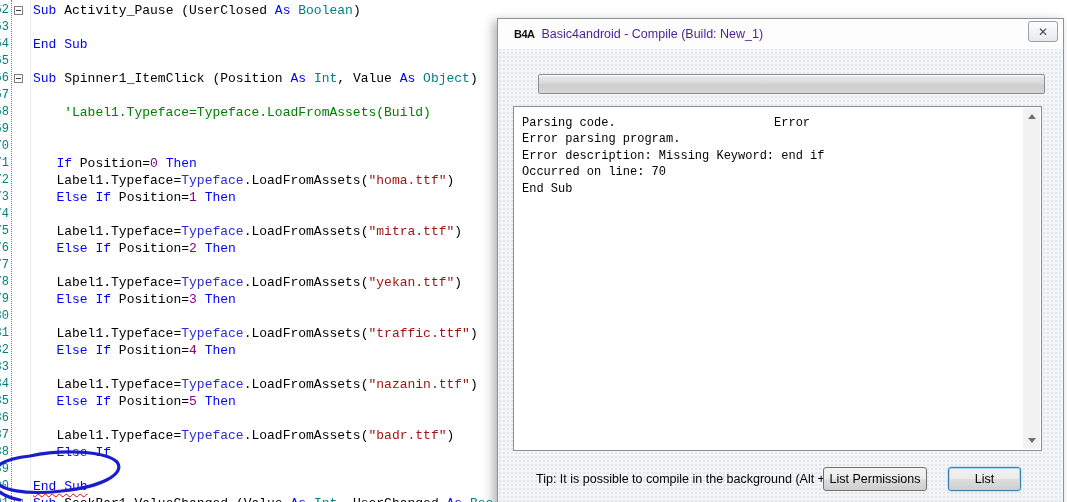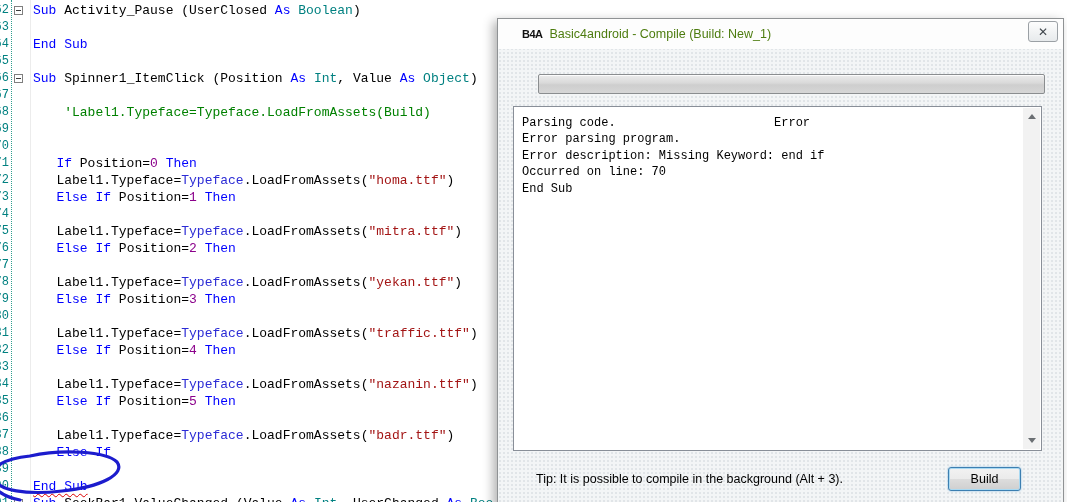--- a/index.html
+++ b/index.html
@@ -20,23 +20,23 @@
   .squig{text-decoration:underline wavy #dd0000;text-decoration-thickness:1px;text-underline-offset:3px;}
   .annotation-svg{position:absolute;left:0;top:0;pointer-events:none;}
 
   
   .dialog{position:absolute;left:497px;top:18px;width:567px;height:490px;box-sizing:border-box;
           border:1px solid #8f9294;background:#f3f5f6;
           background-image:radial-gradient(circle,#e1e5e8 0.8px,rgba(0,0,0,0) 0.9px);
           background-size:4px 4px;
           box-shadow:-4px 3px 10px rgba(0,0,0,.30);}
   .titlebar{position:absolute;left:0;top:0;right:0;height:30px;background:#fdfdfd;
-            display:flex;align-items:center;padding-left:24px;}
+            display:flex;align-items:center;padding-left:16px;}
   .b4a-icon{font:800 11px "Liberation Sans",sans-serif;color:#111;letter-spacing:-.5px;margin-right:7px;}
-  .title-text{font:12.5px "Liberation Sans",sans-serif;color:#4d7c0f;}
+  .title-text{font:12.5px "Liberation Sans",sans-serif;color:#4c1d95;}
   .close-btn{position:absolute;top:2px;right:5px;width:30px;height:21px;box-sizing:border-box;
              border:1px solid #9ba0a5;border-radius:3px;
              background:linear-gradient(#fdfdfd,#e7eaec);
              display:flex;align-items:center;justify-content:center;
              font:bold 12px/1 "DejaVu Sans",sans-serif;color:#41474d;cursor:pointer;}
   .progress{position:absolute;left:40px;top:55px;width:507px;height:20px;box-sizing:border-box;
             border:1px solid #8a8d8f;border-radius:2px;
             background:linear-gradient(#ececec,#d9d9d9 45%,#cecece 55%,#d6d6d6);
             box-shadow:inset 0 1px 0 rgba(255,255,255,.85);}
   .output{position:absolute;left:15px;top:87px;width:529px;height:345px;box-sizing:border-box;
@@ -123,17 +123,18 @@
             <span class="tri-up"></span>
           </div>
         <div class="sb-btn sb-down">
             <span class="tri-down"></span>
           </div>
       </div>
     </div>
 
     <div class="bottom-row">
       <span class="tip">Tip: It is possible to compile in the background (Alt + 3).</span>
-      <div class="btn btn-close">Build</div>
+      <div class="btn btn-perms">List Permissions</div>
+      <div class="btn btn-close">List</div>
     </div>
   </div>
 
 </div>
 
 </body></html>

